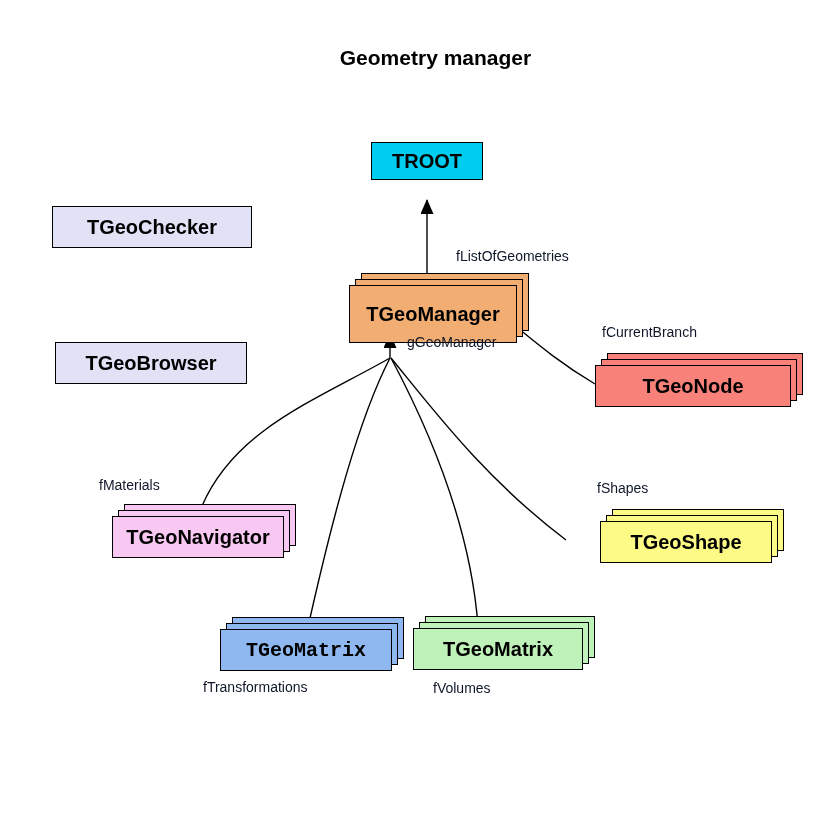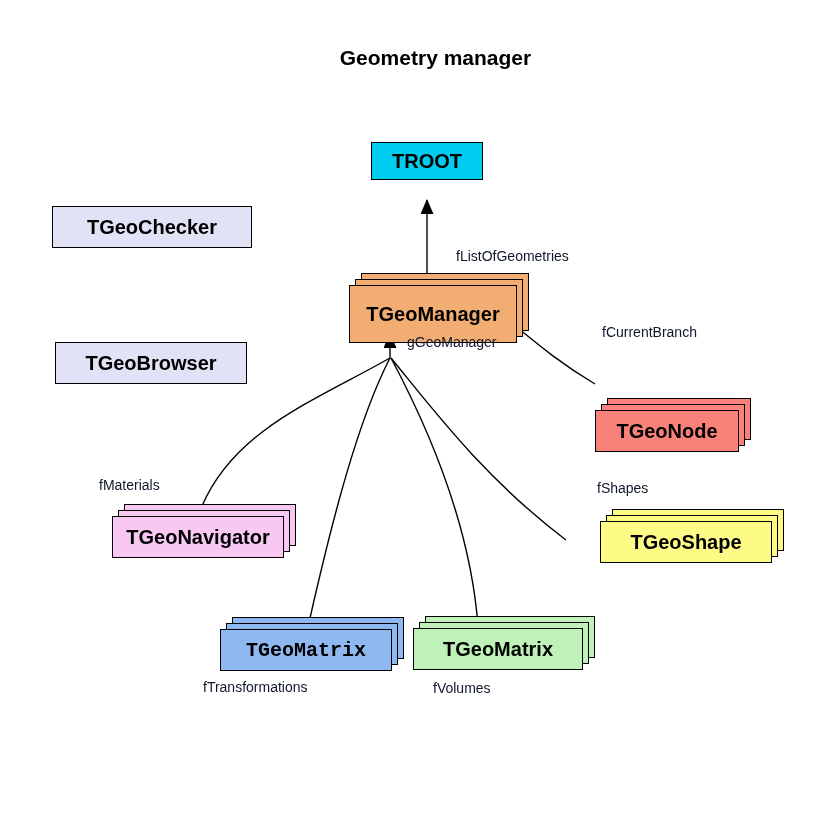--- a/index.html
+++ b/index.html
@@ -89,21 +89,21 @@
   </div>
 
   <div class="node stack" style="left: 305px; top: 285px; width: 168px; height: 58px; margin-left: 44px; --fill: #f2ae72;">
     <div class="layer l2"></div>
     <div class="layer l1"></div>
     <div class="layer main">
       <span class="box-label">TGeoManager</span>
     </div>
   </div>
 
-  <div class="node stack" style="left: 595px; top: 365px; width: 144px; height: 42px; margin-top: 45px; --fill: #f8827a;">
+  <div class="node stack" style="left: 595px; top: 365px; width: 196px; height: 42px; --fill: #f8827a;">
     <div class="layer l2"></div>
     <div class="layer l1"></div>
     <div class="layer main">
       <span class="box-label">TGeoNode</span>
     </div>
   </div>
 
   <div class="node stack" style="left: 112px; top: 516px; width: 172px; height: 42px; --fill: #f8c8f2;">
     <div class="layer l2"></div>
     <div class="layer l1"></div>

